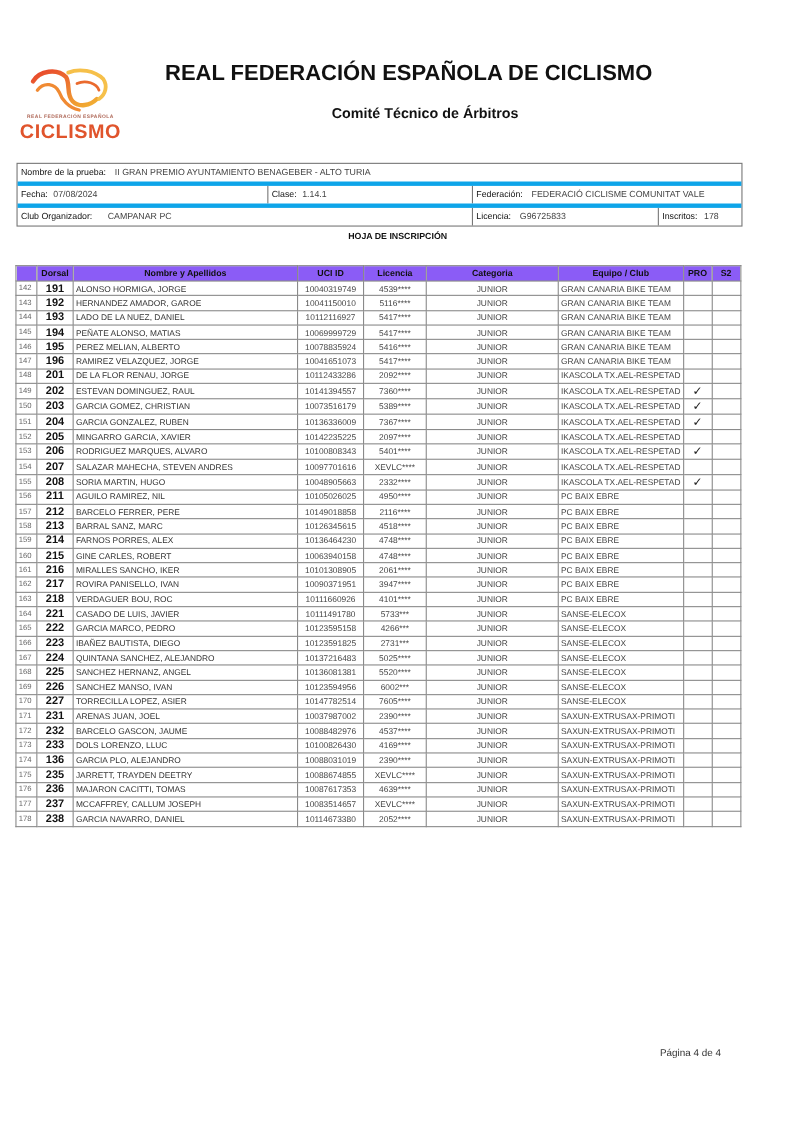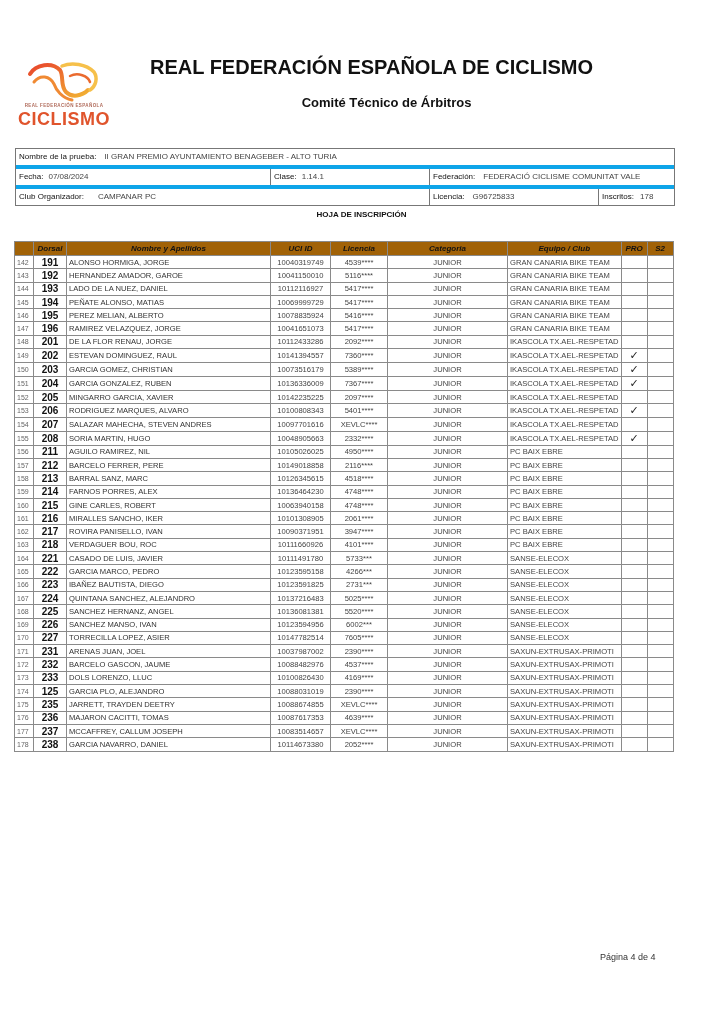--- a/index.html
+++ b/index.html
@@ -16,21 +16,21 @@
   .info .row:first-child { border-top:none; }
   .info .cell { position:absolute; top:0; height:16px; line-height:16px; padding-left:3px; box-sizing:border-box; border-left:1px solid #777; white-space:nowrap; overflow:hidden; }
   .info .cell.first { border-left:none; }
   .info b { font-weight:normal; color:#111; }
   .info .v { color:#444; margin-left:8px; }
 
   .sheet-title { position:absolute; left:0; width:723px; top:210px; text-align:center; font-size:8px; font-weight:bold; color:#111; box-sizing:border-box; }
 
   table.grid { position:absolute; left:14px; top:241px; border-collapse:collapse; table-layout:fixed; font-size:7.6px; }
   table.grid th, table.grid td { border:1px solid #8a8a8a; height:13.3px; padding:0 2px; white-space:nowrap; overflow:hidden; box-sizing:border-box; }
-  table.grid th { background:#a16207; font-weight:bold; font-size:8px; color:#111; height:14px; text-align:center;font-style:italic; }
+  table.grid th { background:#8b5cf6; font-weight:bold; font-size:8px; color:#111; height:14px; text-align:center; }
   td.idx { color:#666; text-align:left; font-size:7px; }
   td.dorsal { text-align:center; font-weight:bold; font-size:10px; color:#111; }
   td.name { text-align:left; color:#333; }
   td.uci { text-align:center; color:#444; }
   td.lic { text-align:center; color:#444; }
   td.cat { text-align:center; color:#444; }
   td.team { text-align:left; color:#444; }
   td.pro, td.s2 { text-align:center; font-size:11px; color:#222; }
 
   .footer { position:absolute; left:600px; top:952px; font-size:9px; color:#333; }
@@ -61,21 +61,21 @@
 <div class="info">
   <div class="row">
     <div class="cell first" style="left:0;width:658px;">
       <b>Nombre de la prueba:</b><span class="v">II GRAN PREMIO AYUNTAMIENTO BENAGEBER - ALTO TURIA</span>
     </div>
   </div>
   <div class="row">
     <div class="cell first" style="left:0;width:239px;">
       <b>Fecha:</b><span class="v" style="margin-left:5px">07/08/2024</span>
     </div>
-    <div class="cell" style="left:254px;width:174px;">
+    <div class="cell" style="left:227px;width:174px;">
       <b>Clase:</b><span class="v" style="margin-left:5px">1.14.1</span>
     </div>
     <div class="cell" style="left:413px;width:245px;">
       <b>Federación:</b><span class="v">FEDERACIÓ CICLISME COMUNITAT VALE</span>
     </div>
   </div>
   <div class="row">
     <div class="cell first" style="left:0;width:413px;">
       <b>Club Organizador:</b><span class="v" style="margin-left:14px">CAMPANAR  PC</span>
     </div>
@@ -463,21 +463,21 @@
         <td class="name">DOLS LORENZO, LLUC</td>
         <td class="uci">10100826430</td>
         <td class="lic">4169****</td>
         <td class="cat">JUNIOR</td>
         <td class="team">SAXUN-EXTRUSAX-PRIMOTI</td>
         <td class="pro"></td>
         <td class="s2"></td>
       </tr>
       <tr>
         <td class="idx">174</td>
-        <td class="dorsal">125</td>
+        <td class="dorsal">136</td>
         <td class="name">GARCIA PLO, ALEJANDRO</td>
         <td class="uci">10088031019</td>
         <td class="lic">2390****</td>
         <td class="cat">JUNIOR</td>
         <td class="team">SAXUN-EXTRUSAX-PRIMOTI</td>
         <td class="pro"></td>
         <td class="s2"></td>
       </tr>
       <tr>
         <td class="idx">175</td>

